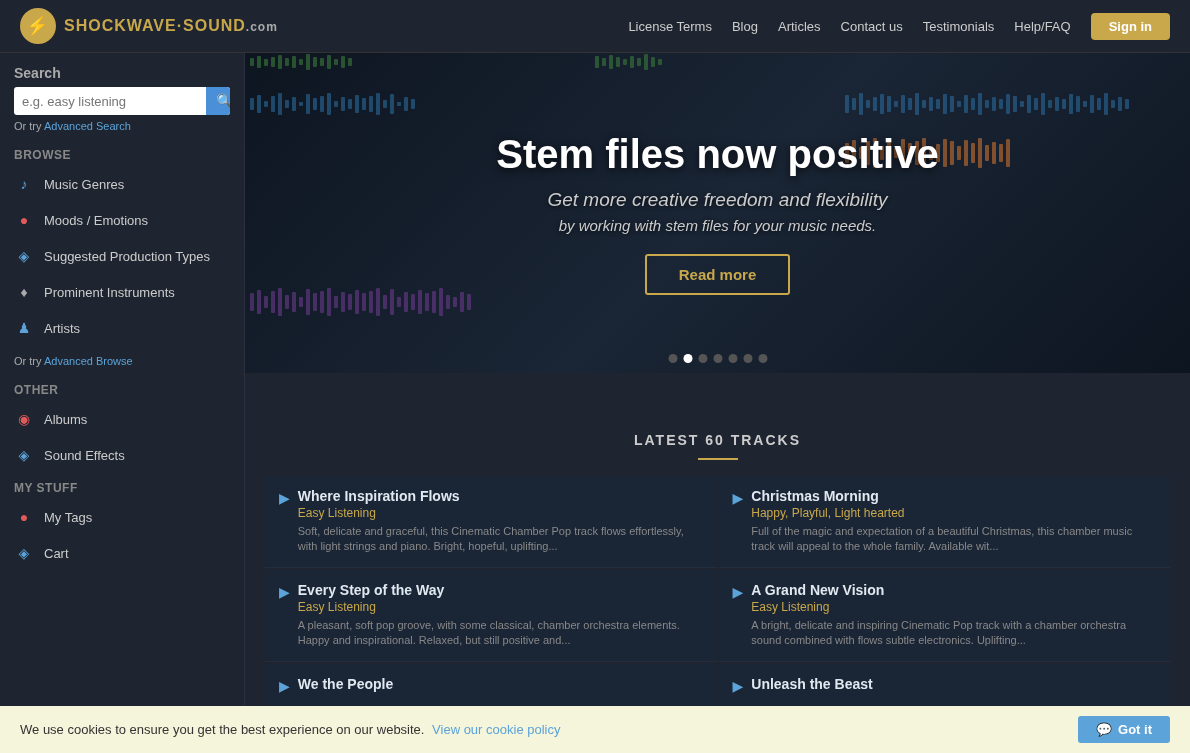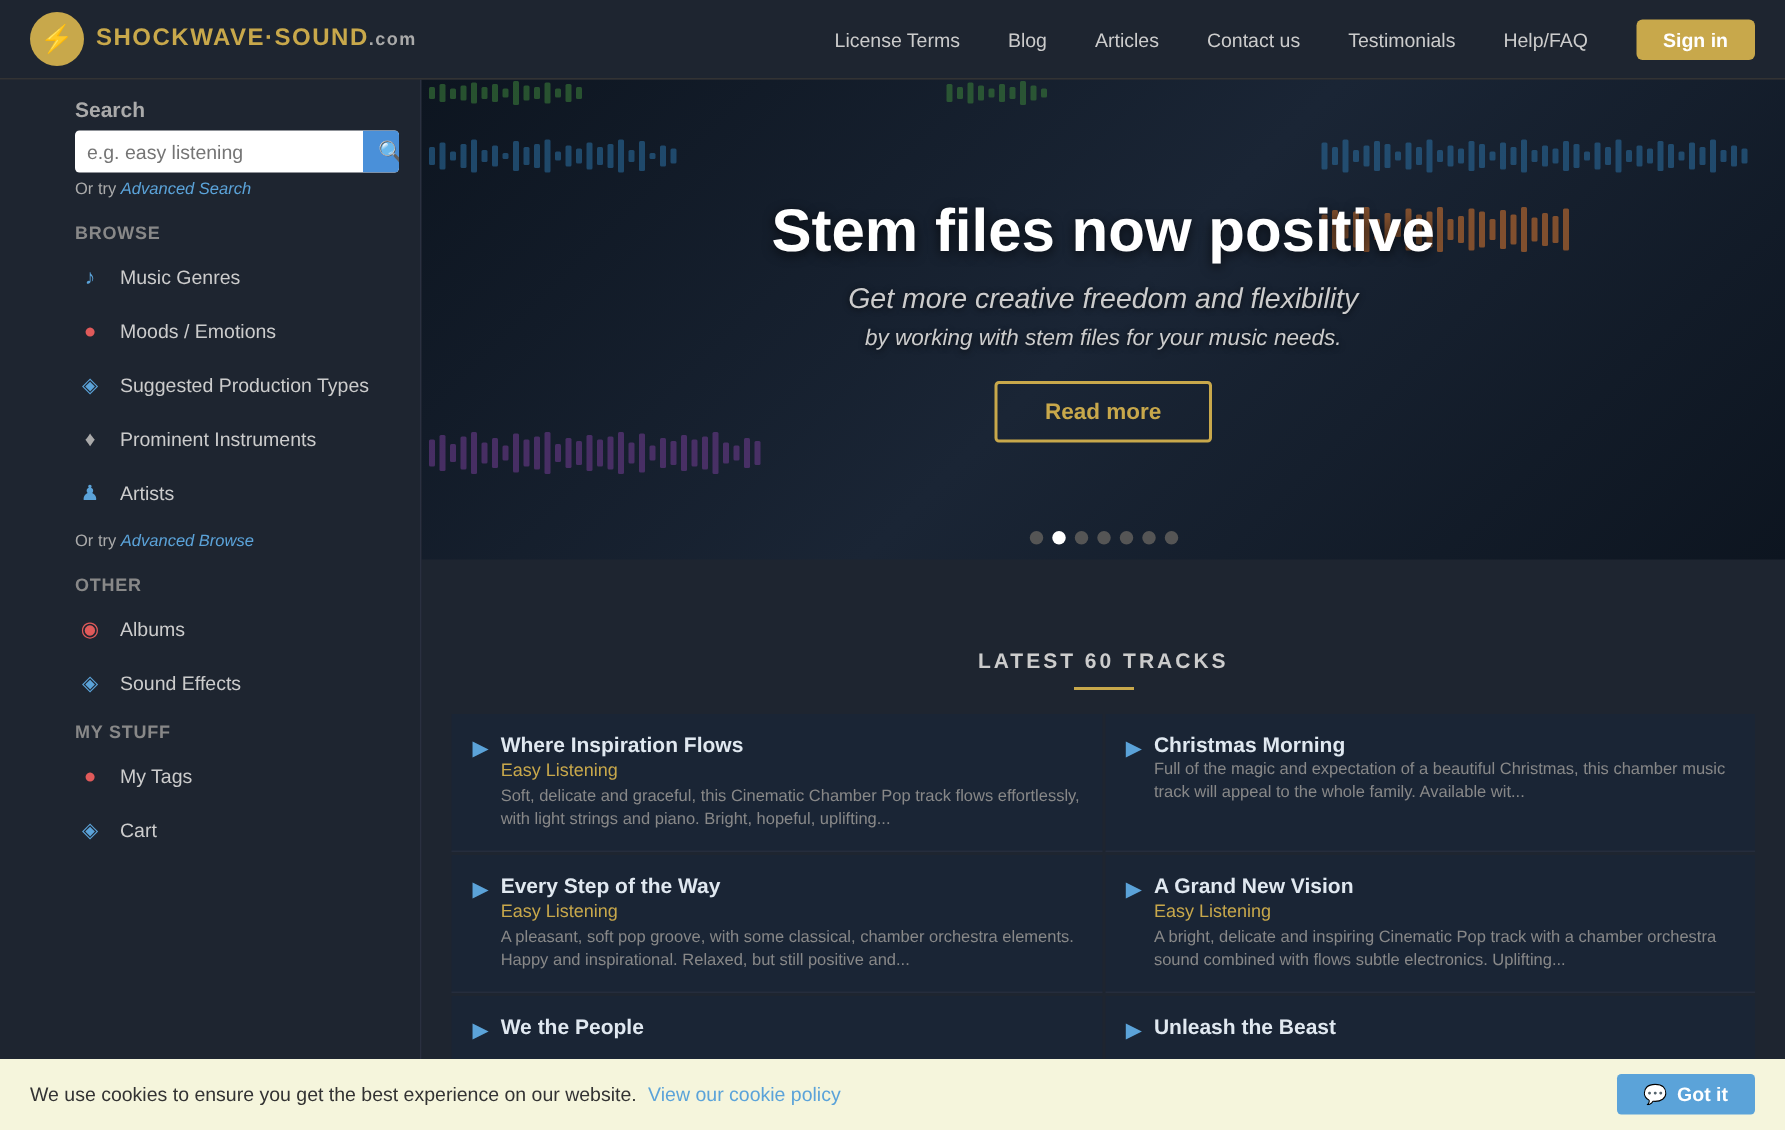--- a/index.html
+++ b/index.html
@@ -36,21 +36,21 @@
       font-size: 16px;
       font-weight: bold;
       color: #fff;
       letter-spacing: 1px;
     }
     .logo-text span { color: #c8a84b; }
     .header-nav {
       margin-left: auto;
       display: flex;
       align-items: center;
-      gap: 32px;
+      gap: 20px;
     }
     .header-nav a {
       color: #ccc;
       text-decoration: none;
       font-size: 13px;
     }
     .sign-in-btn {
       background: #c8a84b;
       color: #fff;
       border: none;
@@ -58,21 +58,20 @@
       border-radius: 4px;
       font-size: 13px;
       cursor: pointer;
       font-weight: bold;
     }
 
     
     .layout {
       display: flex;
       height: calc(753px - 52px);
-      padding-left: 36px;
     }
 
     
     .sidebar {
       width: 245px;
       min-width: 245px;
       background: #1e2530;
       padding: 0;
       overflow-y: auto;
       border-right: 1px solid #2a3040;
@@ -112,21 +111,20 @@
       font-size: 14px;
     }
     .or-try-link {
       font-size: 11px;
       color: #aaa;
       margin-top: 5px;
     }
     .or-try-link a {
       color: #5ba3d9;
       text-decoration: none;
-      font-style: italic;
     }
 
     .browse-label {
       font-size: 12px;
       color: #888;
       padding: 8px 14px 4px;
       text-transform: uppercase;
       font-weight: bold;
       letter-spacing: 0.5px;
     }
@@ -618,20 +616,21 @@
           <div class="track-info">
             <div class="track-name">Where Inspiration Flows</div>
             <div class="track-genre">Easy Listening</div>
             <div class="track-desc">Soft, delicate and graceful, this Cinematic Chamber Pop track flows effortlessly, with light strings and piano. Bright, hopeful, uplifting...</div>
           </div>
         </div>
         <div class="track-item">
           <span class="track-play-icon">▶</span>
           <div class="track-info">
             <div class="track-name">Christmas Morning</div>
+            <div class="track-genre">Happy, Playful, Light hearted</div>
             <div class="track-desc">Full of the magic and expectation of a beautiful Christmas, this chamber music track will appeal to the whole family. Available wit...</div>
           </div>
         </div>
         <div class="track-item">
           <span class="track-play-icon">▶</span>
           <div class="track-info">
             <div class="track-name">Every Step of the Way</div>
             <div class="track-genre">Easy Listening</div>
             <div class="track-desc">A pleasant, soft pop groove, with some classical, chamber orchestra elements. Happy and inspirational. Relaxed, but still positive and...</div>
           </div>

